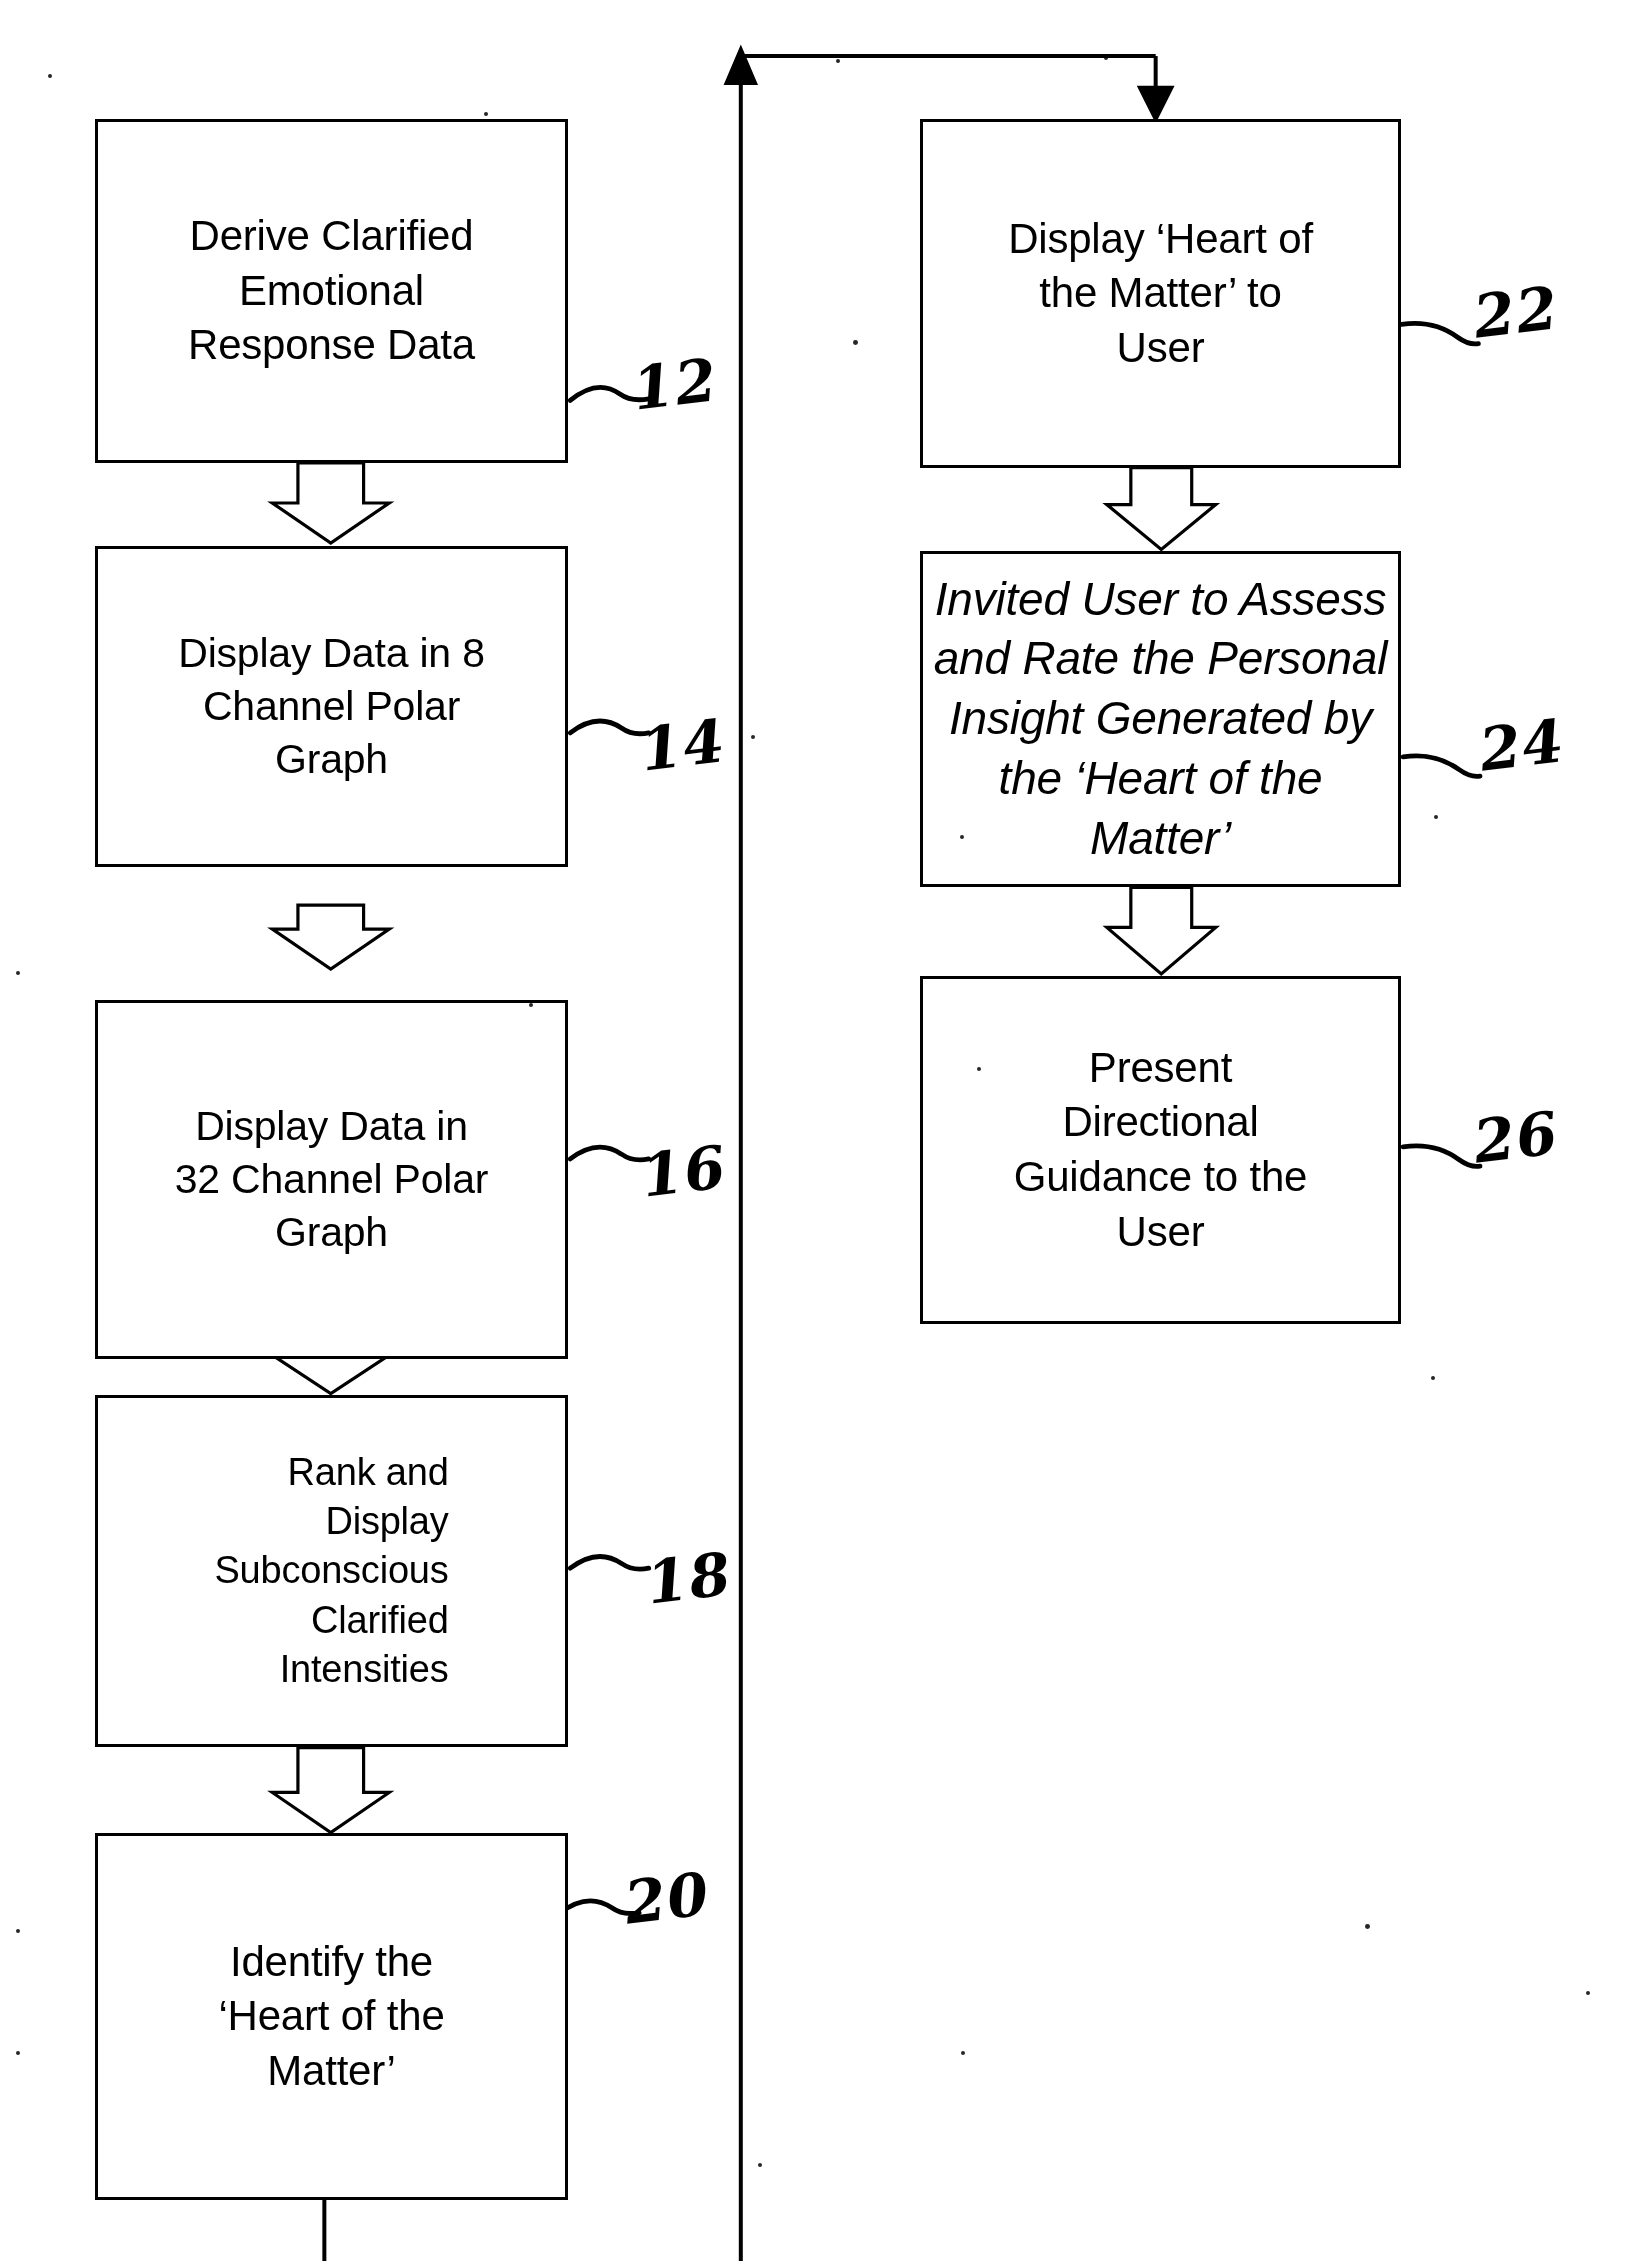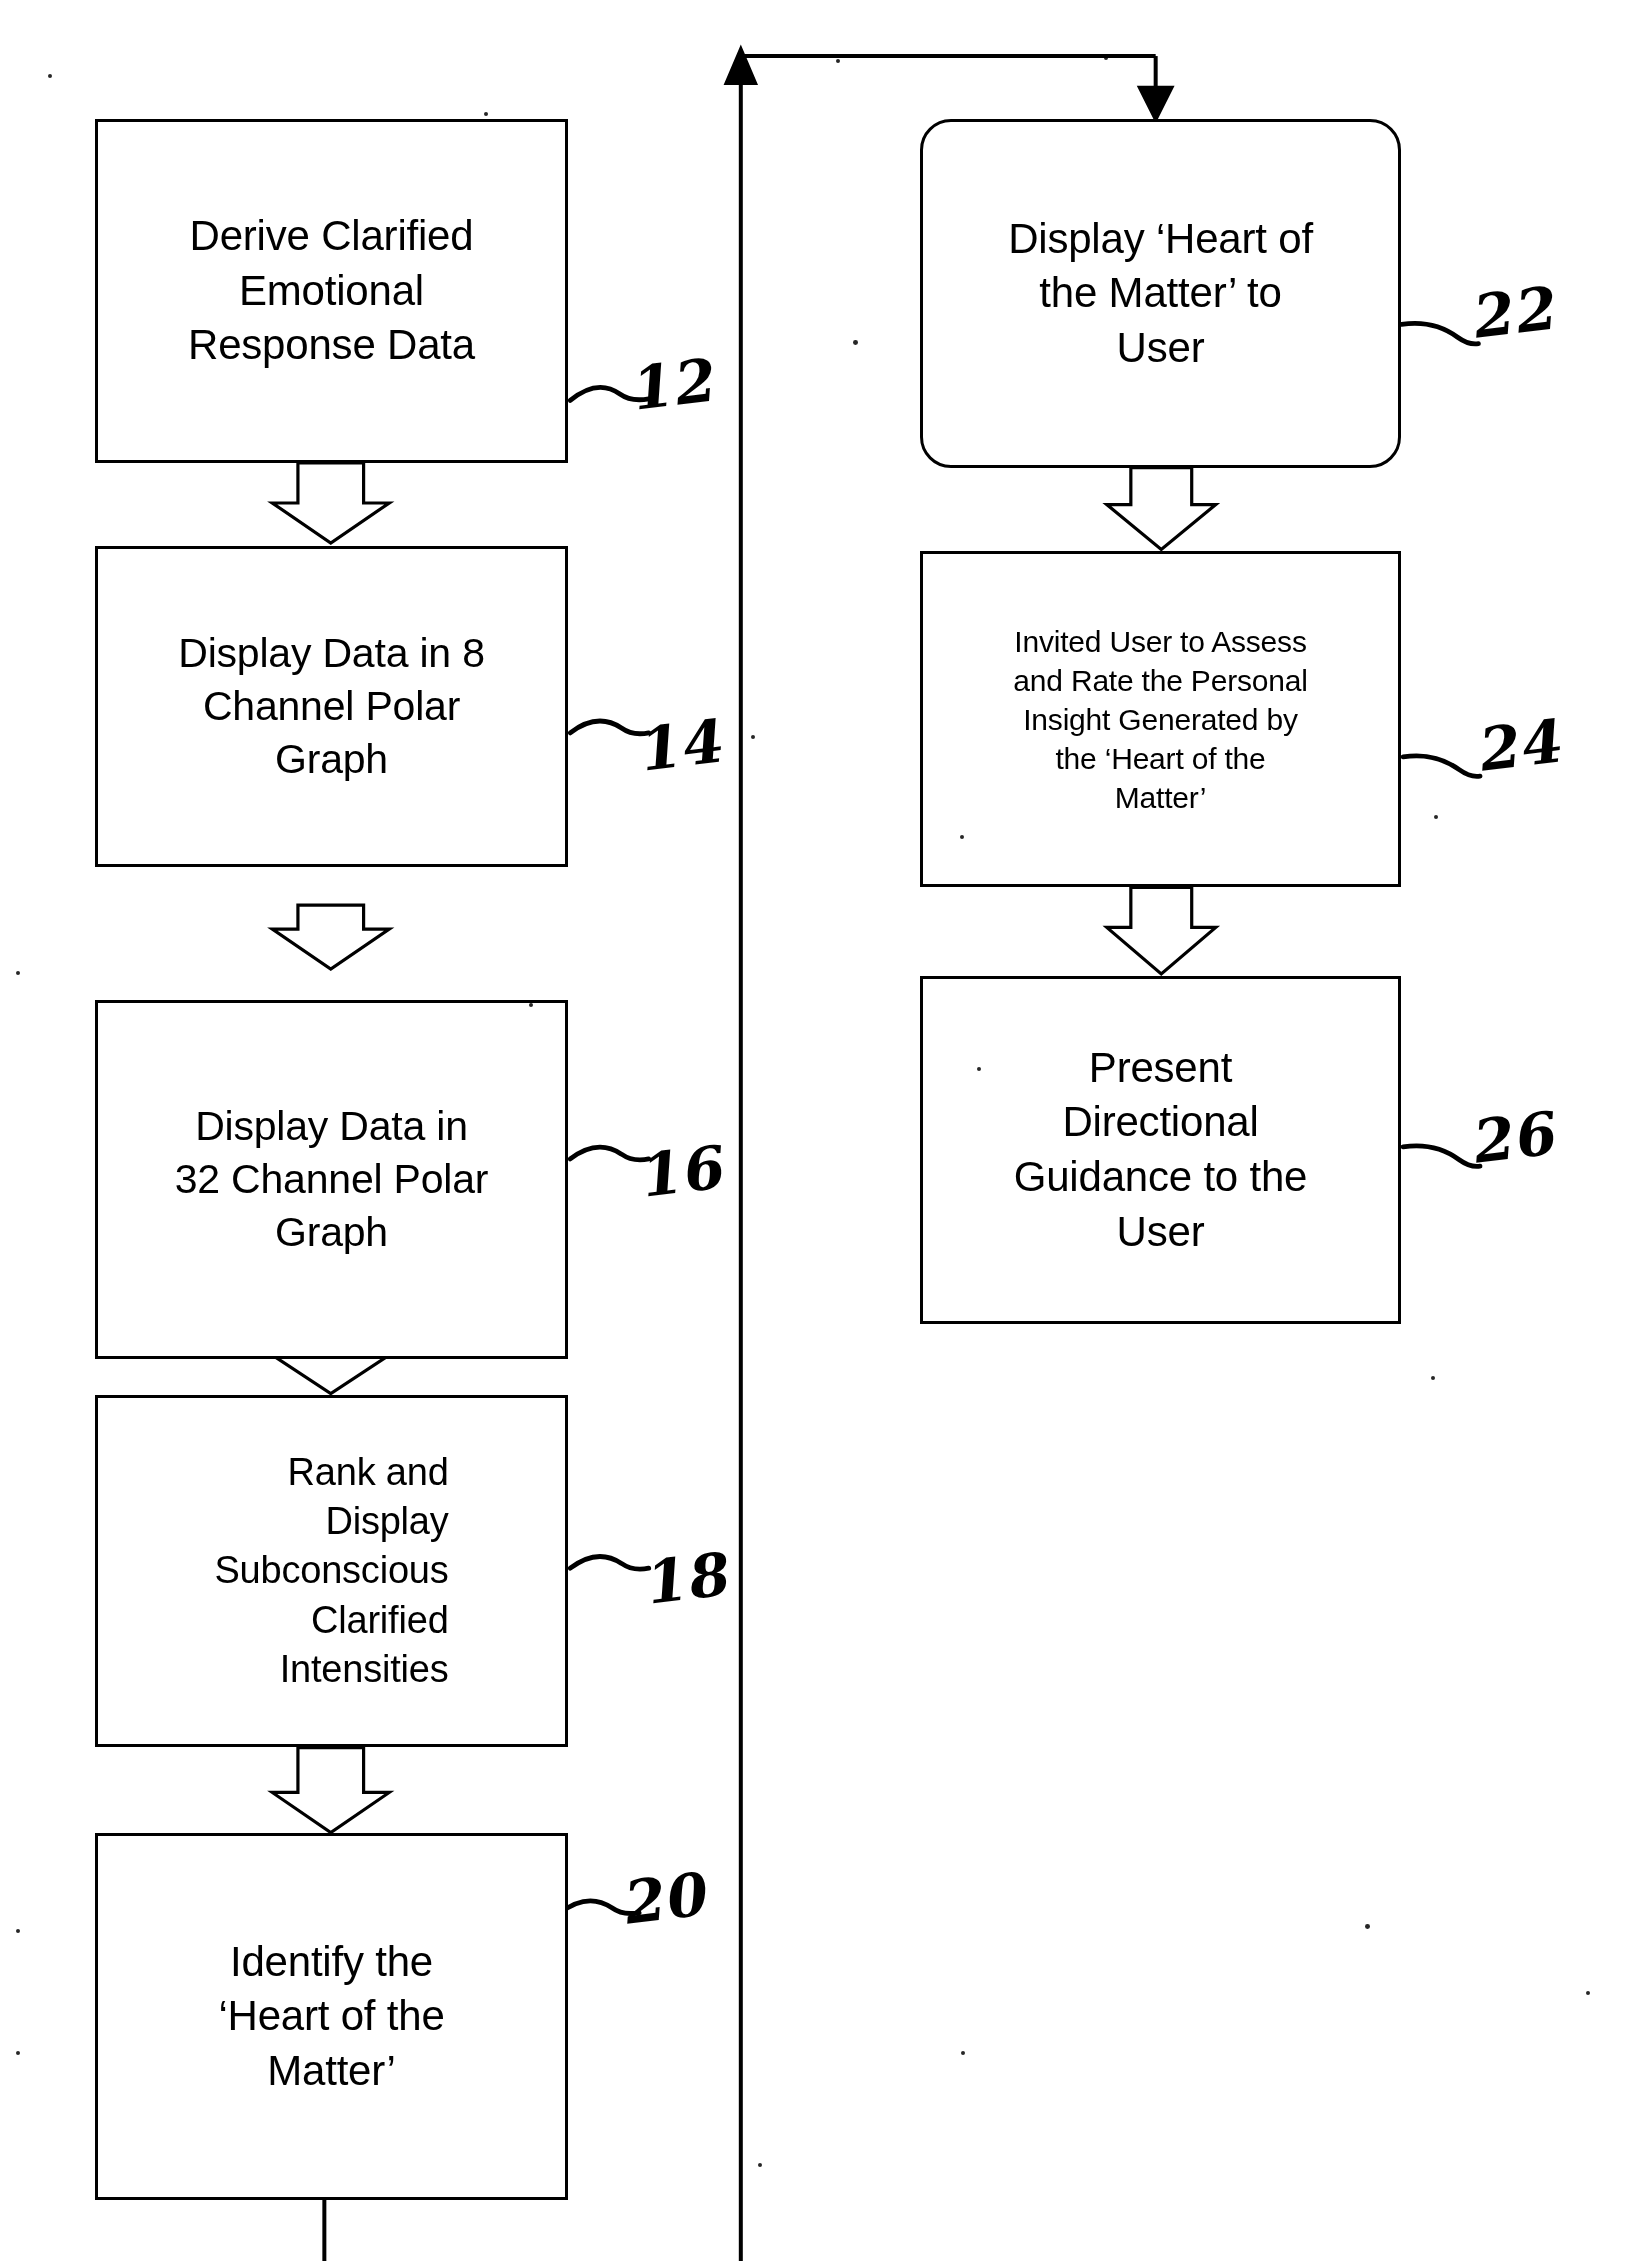--- a/index.html
+++ b/index.html
@@ -43,28 +43,28 @@
     line-height: 1.30;
     letter-spacing: -0.2px;
   }
   
   #n12 { left: 95px; top: 119px;  width: 473px; height: 344px; }
   #n14 { left: 95px; top: 546px;  width: 473px; height: 321px; }
   #n16 { left: 95px; top: 972px; width: 473px; height: 359px; margin-top: 28px; }
   #n18 { left: 95px; top: 1395px; width: 473px; height: 352px; text-align: right; }
   #n20 { left: 95px; top: 1833px; width: 473px; height: 367px; }
   
-  #n22 { left: 920px; top: 119px;  width: 481px; height: 349px; border-radius: 31px; }
+  #n22 { left: 920px; top: 119px;  width: 481px; height: 349px; }
   #n24 { left: 920px; top: 551px;  width: 481px; height: 336px; }
   #n26 { left: 920px; top: 976px; width: 481px; height: 348px; }
 
   .fs-xl .node-text { font-size: 42px; }
   .fs-lg .node-text { font-size: 41px; }
   .fs-md .node-text { font-size: 38px; }
-  .fs-sm .node-text { font-size: 30px; }
+  .fs-sm .node-text { font-size: 46px; font-style: italic; }
 
   
   .refnum {
     position: absolute;
     font-family: "DejaVu Serif", serif;
     font-style: italic;
     font-size: 59px;
     font-weight: 600;
     color: #000000;
     letter-spacing: 1.6px;

